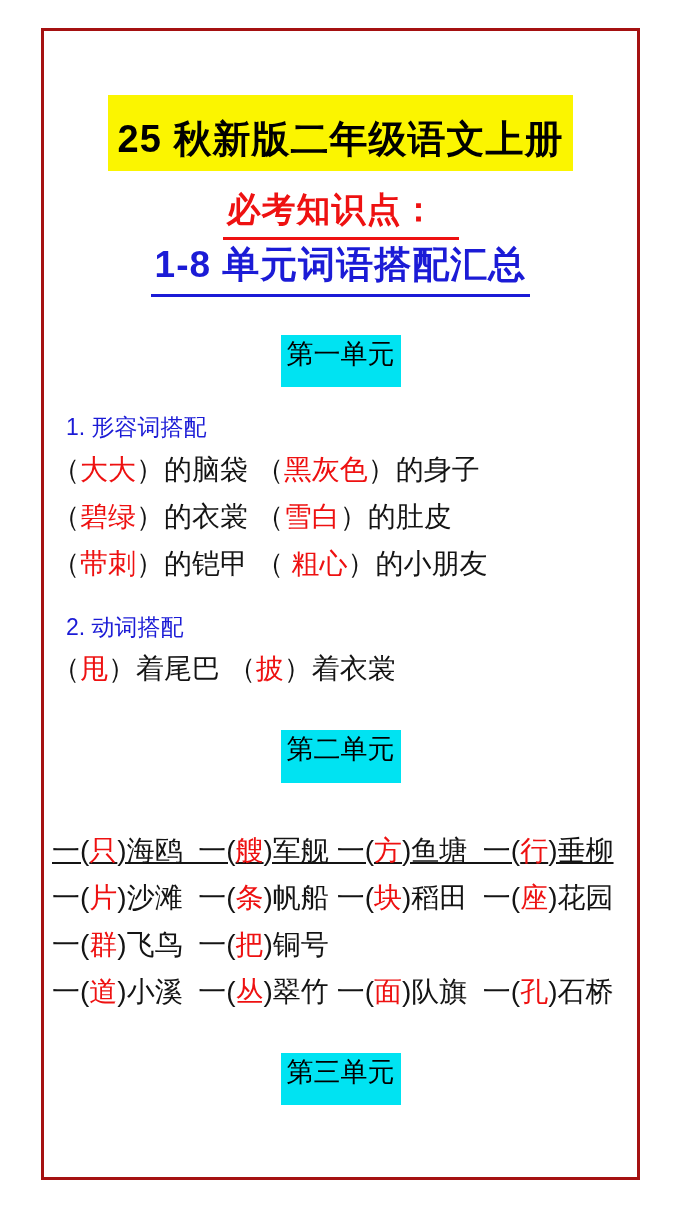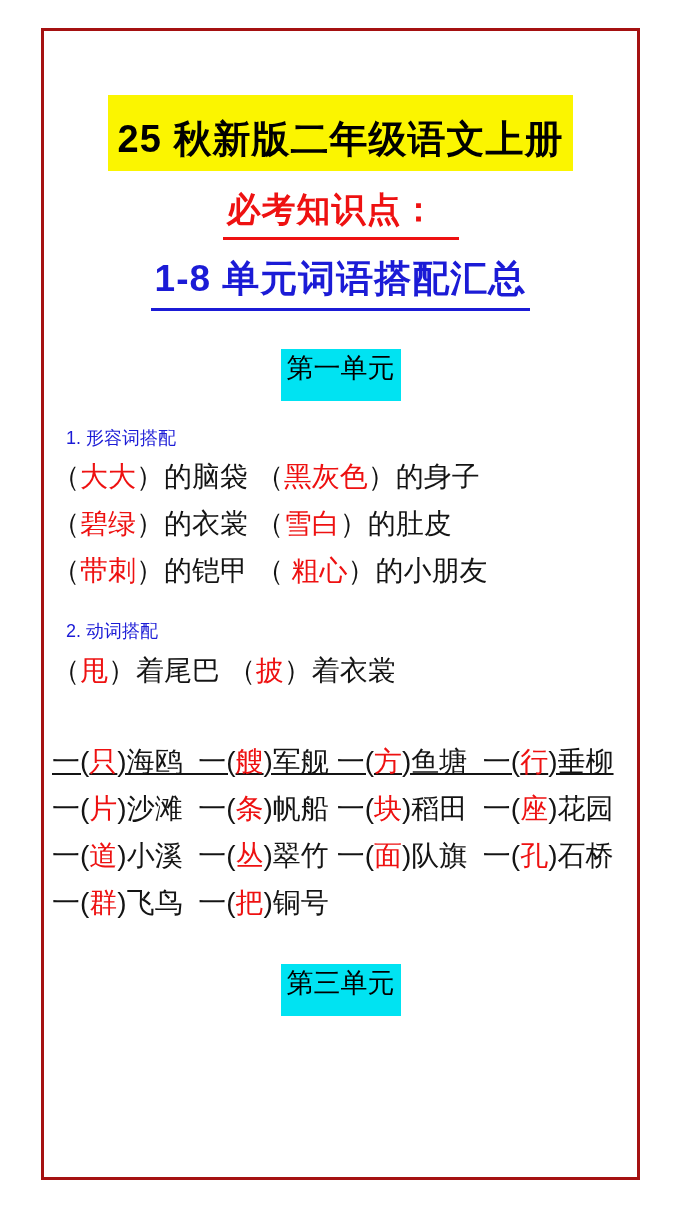--- a/index.html
+++ b/index.html
@@ -41,21 +41,21 @@
   .sub-red-wrap { margin-top: 16px; }
   .sub-red {
     display: inline-block;
     color: #ee1111;
     font-size: 34px;
     font-weight: 700;
     border-bottom: 3px solid #ee1111;
     padding: 0 22px 4px 4px;
     letter-spacing: 1px;
   }
-  .sub-blue-wrap { margin-top: 14px; }
+  .sub-blue-wrap { }
   .sub-blue {
     display: inline-block;
     color: #1b1bd6;
     font-size: 37px;
     font-weight: 700;
     border-bottom: 3px solid #1b1bd6;
     padding: 0 4px 4px 4px;
     letter-spacing: 1px;
   }
   .unit-header-row {
@@ -65,21 +65,21 @@
   .unit-header-highlight {
     display: inline-block;
     background: #00e3f2;
     color: #000000;
     font-size: 27px;
     line-height: 1.2;
     padding: 3px 6px 17px 6px;
   }
   .section-label {
     color: #1b1bd6;
-    font-size: 18px;
+    font-size: 23px;
     margin: 26px 8px 4px 22px;
     line-height: 1.25;
   }
   .text-line {
     color: #141414;
     font-size: 28px;
     line-height: 47px;
     margin-left: 8px;
     white-space: pre-wrap;
   }
@@ -109,25 +109,26 @@
         <div class="unit-blocks">
           <div class="section-label">1. 形容词搭配</div>
           <div class="text-line"><span class="run-k">（</span><span class="run-r">大大</span><span class="run-k">）的脑袋 （</span><span class="run-r">黑灰色</span><span class="run-k">）的身子</span></div>
           <div class="text-line"><span class="run-k">（</span><span class="run-r">碧绿</span><span class="run-k">）的衣裳 （</span><span class="run-r">雪白</span><span class="run-k">）的肚皮</span></div>
           <div class="text-line"><span class="run-k">（</span><span class="run-r">带刺</span><span class="run-k">）的铠甲 （ </span><span class="run-r">粗心</span><span class="run-k">）的小朋友</span></div>
           <div class="section-label">2. 动词搭配</div>
           <div class="text-line"><span class="run-k">（</span><span class="run-r">甩</span><span class="run-k">）着尾巴 （</span><span class="run-r">披</span><span class="run-k">）着衣裳</span></div>
         </div>
       </section>
       <section class="unit">
+        <div class="unit-header-row"><span class="unit-header-highlight">第二单元</span></div>
         <div class="unit-blocks">
           <div class="text-line"><span class="run-k">一(</span><span class="run-r">只</span><span class="run-k">)海鸥  一(</span><span class="run-r">艘</span><span class="run-k">)军舰 一(</span><span class="run-r">方</span><span class="run-k">)鱼塘  一(</span><span class="run-r">行</span><span class="run-k">)垂柳</span></div>
           <div class="text-line"><span class="run-k">一(</span><span class="run-r">片</span><span class="run-k">)沙滩  一(</span><span class="run-r">条</span><span class="run-k">)帆船 一(</span><span class="run-r">块</span><span class="run-k">)稻田  一(</span><span class="run-r">座</span><span class="run-k">)花园</span></div>
+          <div class="text-line"><span class="run-k">一(</span><span class="run-r">群</span><span class="run-k">)飞鸟  一(</span><span class="run-r">把</span><span class="run-k">)铜号</span></div>
           <div class="text-line"><span class="run-k">一(</span><span class="run-r">道</span><span class="run-k">)小溪  一(</span><span class="run-r">丛</span><span class="run-k">)翠竹 一(</span><span class="run-r">面</span><span class="run-k">)队旗  一(</span><span class="run-r">孔</span><span class="run-k">)石桥</span></div>
-          <div class="text-line"><span class="run-k">一(</span><span class="run-r">群</span><span class="run-k">)飞鸟  一(</span><span class="run-r">把</span><span class="run-k">)铜号</span></div>
         </div>
       </section>
       <section class="unit">
         <div class="unit-header-row"><span class="unit-header-highlight">第三单元</span></div>
         <div class="unit-blocks"></div>
       </section>
     </div>
 </div>
 
 </body></html>

